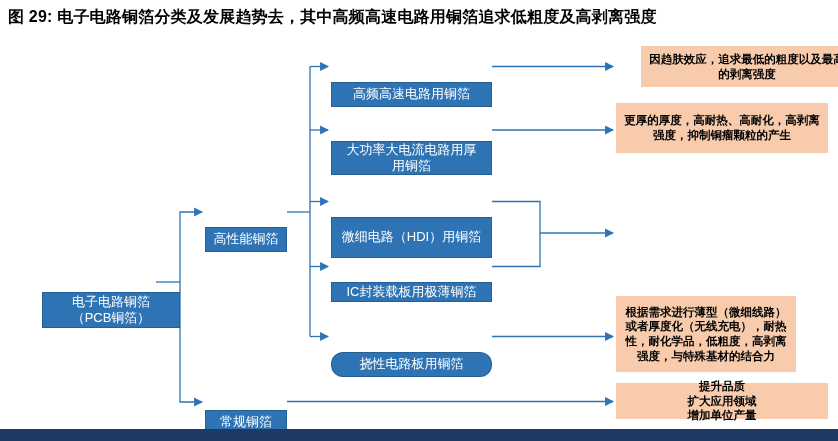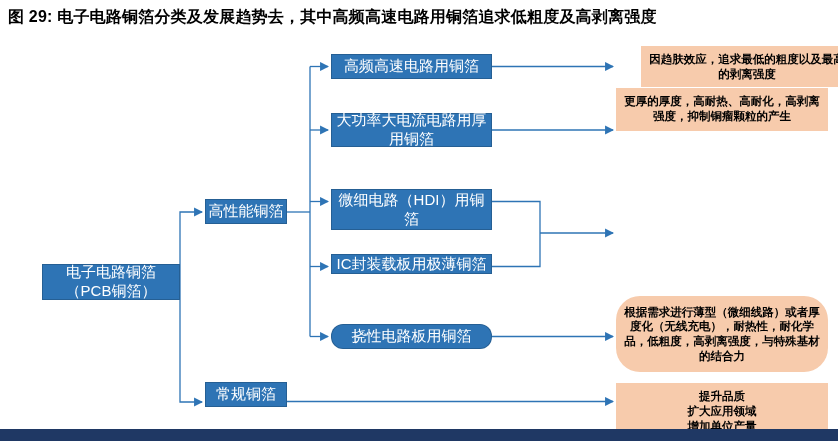--- a/index.html
+++ b/index.html
@@ -9,43 +9,43 @@
   }
   .title {
     position:absolute; left:8px; top:7px; font-size:16px; font-weight:bold;
     color:#000; letter-spacing:0.2px; white-space:nowrap;
   }
   svg.connectors { position:absolute; left:0; top:0; pointer-events:none; }
   svg.connectors path.conn { stroke:var(--connector,#2E74B5); stroke-width:1.3; fill:none; }
   svg.connectors marker path { fill:var(--connector,#2E74B5); }
   .node {
     position:absolute; display:flex; align-items:center; justify-content:center;
-    background:var(--node-blue,#2E74B5); color:#ffffff; font-size:15px;
+    background:var(--node-blue,#2E74B5); color:#ffffff; font-size:13px;
     text-align:center; white-space:pre-line; line-height:1.25;
-    box-sizing:border-box; border:1px solid rgba(0,0,0,0.18);
+    box-sizing:border-box; border:1px solid rgba(0,0,0,0.18);margin-top:28px;
   }
   .desc {
     position:absolute; display:flex; align-items:center; justify-content:center;
     background:var(--desc-orange,#F7CBAC); color:#000000; font-weight:bold;
     font-size:11.5px; text-align:center; white-space:pre-line; line-height:1.28;
     padding:3px 8px; box-sizing:border-box;
   }
   #root { left:42px;  top:264px; width:138px; height:36px; }
   #hp   { left:205px; top:199px; width:82px;  height:25px; }
   #reg  { left:205px; top:382px; width:82px;  height:25px; }
   #m1   { left:331px; top:54px;  width:161px; height:25px; }
   #m2   { left:331px; top:113px; width:161px; height:34px; }
   #m3   { left:331px; top:189px; width:161px; height:41px; }
   #m4   { left:331px; top:254px; width:161px; height:20px; }
   #m5   { left:331px; top:324px; width:161px; height:25px;border-radius:12px; }
   #d1   { left:616px; top:46px;  width:212px; height:41px;margin-left:25px; }
-  #d2   { left:616px; top:88px; width:212px; height:43px;font-family:Liberation Mono, monospace; }
+  #d2   { left:616px; top:103px; width:212px; height:50px; }
   #d3   { left:616px; top:206px; width:212px; height:54px; }
-  #d4   { left:616px; top:296px; width:212px; height:76px;border-radius:24px; }
-  #d5   { left:616px; top:383px; width:212px; height:57px; }
+  #d4   { left:616px; top:296px; width:180px; height:76px; }
+  #d5   { left:616px; top:383px; width:212px; height:36px; }
   .footer {
     position:absolute; left:0; top:429px; width:838px; height:12px;
     background:var(--footer,#1F3864);
   }
 </style>
 </head>
 <body>
 
 <div class="canvas">
 

